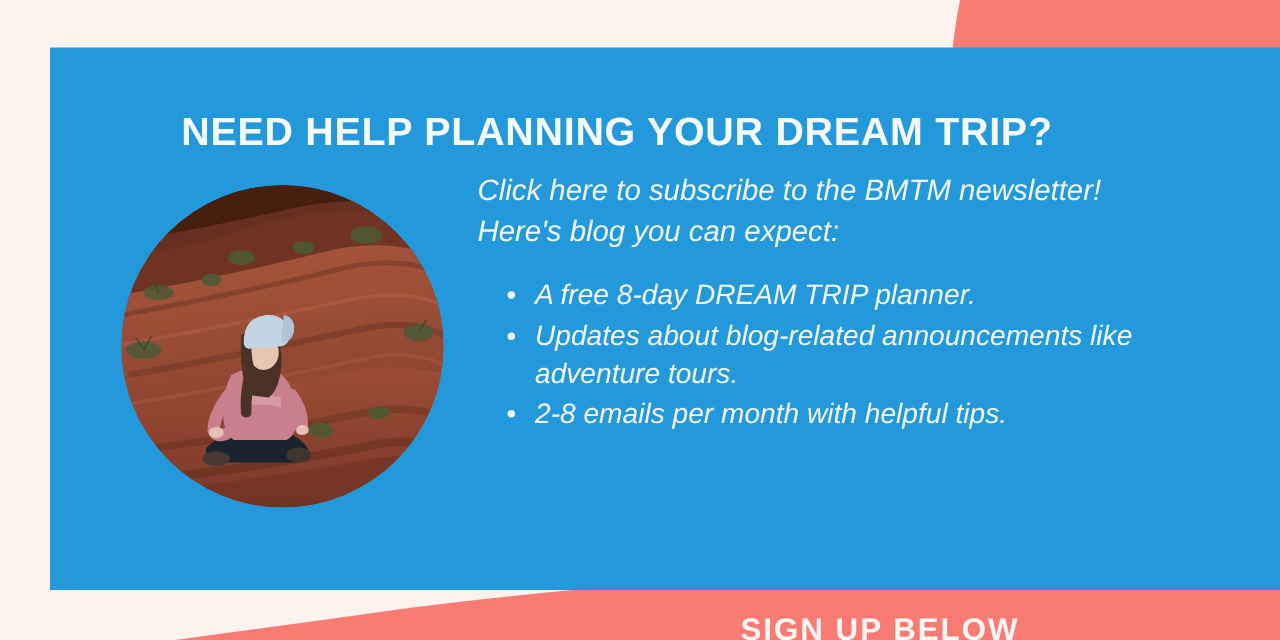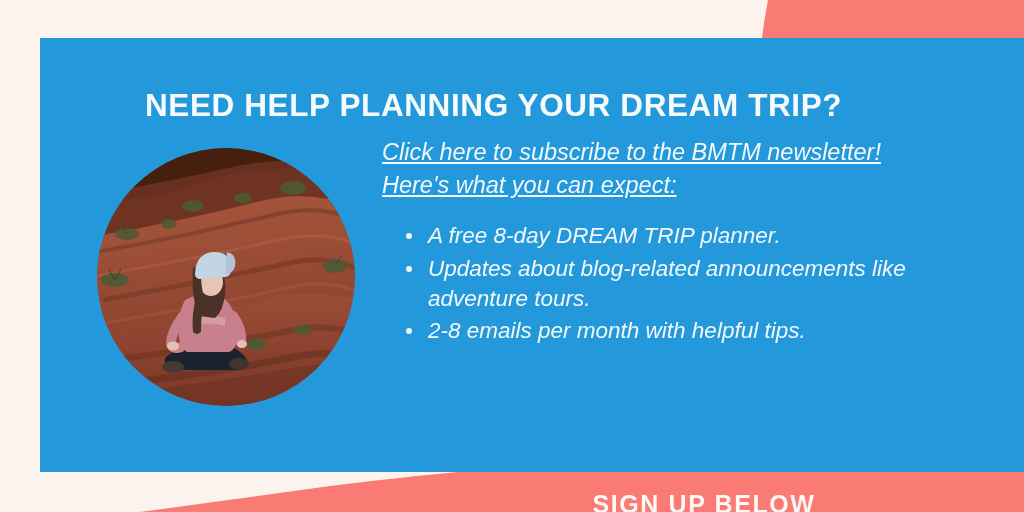--- a/index.html
+++ b/index.html
@@ -68,21 +68,20 @@
     width: 570px;
     z-index: 3;
   }
 
   .intro {
     font-size: 23.5px;
     font-style: italic;
     color: #F2F8FB;
     line-height: 1.42;
     margin: 0 0 10px 0;
-    text-decoration: underline;
   }
   .intro-line { display: block; white-space: nowrap; }
 
   ul.benefits {
     margin: 18px 0 0 0;
     padding: 0 0 0 46px;
     list-style: none;
   }
   ul.benefits li {
     position: relative;
@@ -225,21 +224,21 @@
         </g>
 
         <path d="M0,246 Q100,238 196,220 Q236,212 258,224 L258,258 L0,258 Z" fill="#6b3122" opacity="0.55"></path>
       </g>
     </svg>
   </div>
 
   <div class="content">
     <p class="intro">
       <span class="intro-line">Click here to subscribe to the BMTM newsletter!</span>
-      <span class="intro-line">Here's what you can expect:</span>
+      <span class="intro-line">Here's blog you can expect:</span>
     </p>
 
     <ul class="benefits">
       <li>A free 8-day DREAM TRIP planner.</li>
       <li>Updates about blog-related announcements like adventure tours.</li>
       <li>2-8 emails per month with helpful tips.</li>
     </ul>
   </div>
 
   <div class="cta-wrap">

